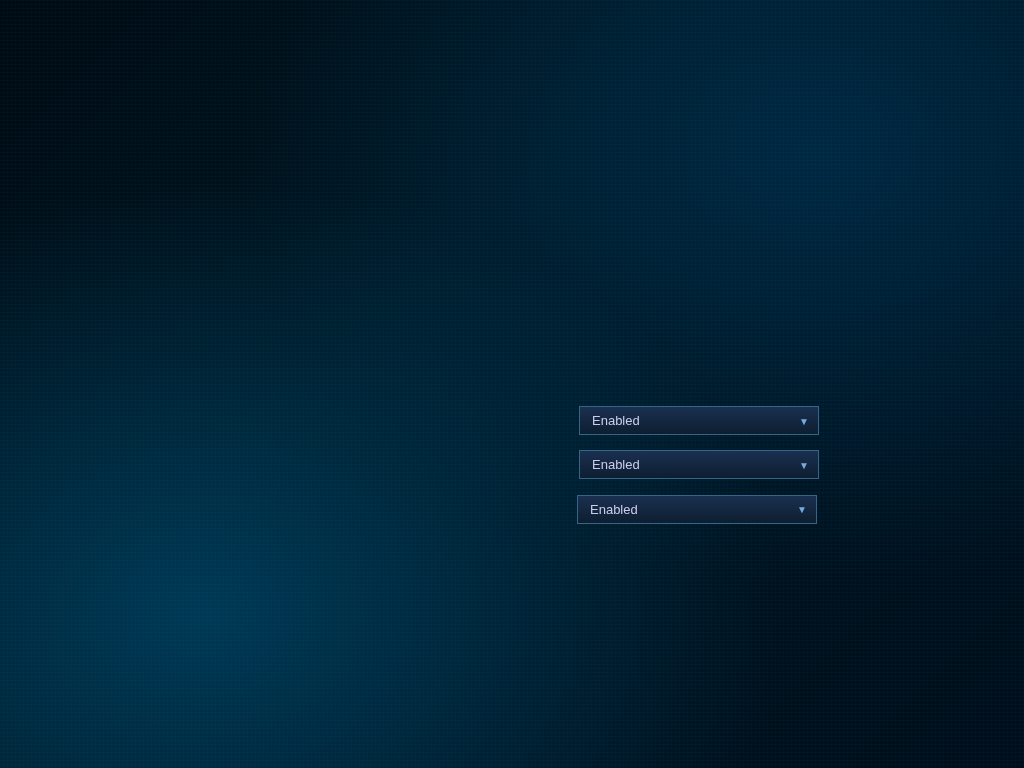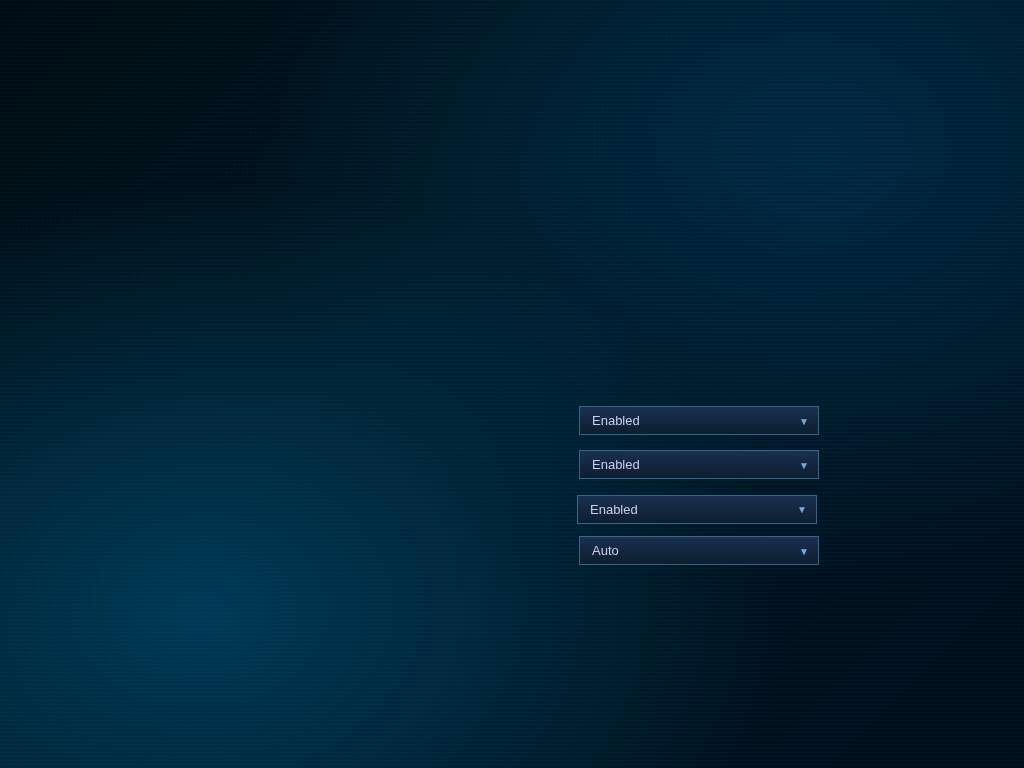--- a/index.html
+++ b/index.html
@@ -431,29 +431,20 @@
             <div class="dropdown-wrap">
               <select class="dropdown">
                 <option>Enabled</option>
                 <option>Disabled</option>
               </select>
             </div>
           </div>
         </div>
         <div class="smt-partial">
           <span class="setting-label">SMT Mode</span>
-          <div class="setting-value">
-            <div class="dropdown-wrap">
-              <select class="dropdown">
-                <option>Auto</option>
-                <option>Enabled</option>
-                <option>Disabled</option>
-              </select>
-            </div>
-          </div>
         </div>
       </div>
 
       <div class="info-bar">
         <div class="info-icon">i</div>
         <span class="info-text">Enable/disable CPU Virtualization</span>
       </div>
     </div>
 
     <div class="hw-panel">

